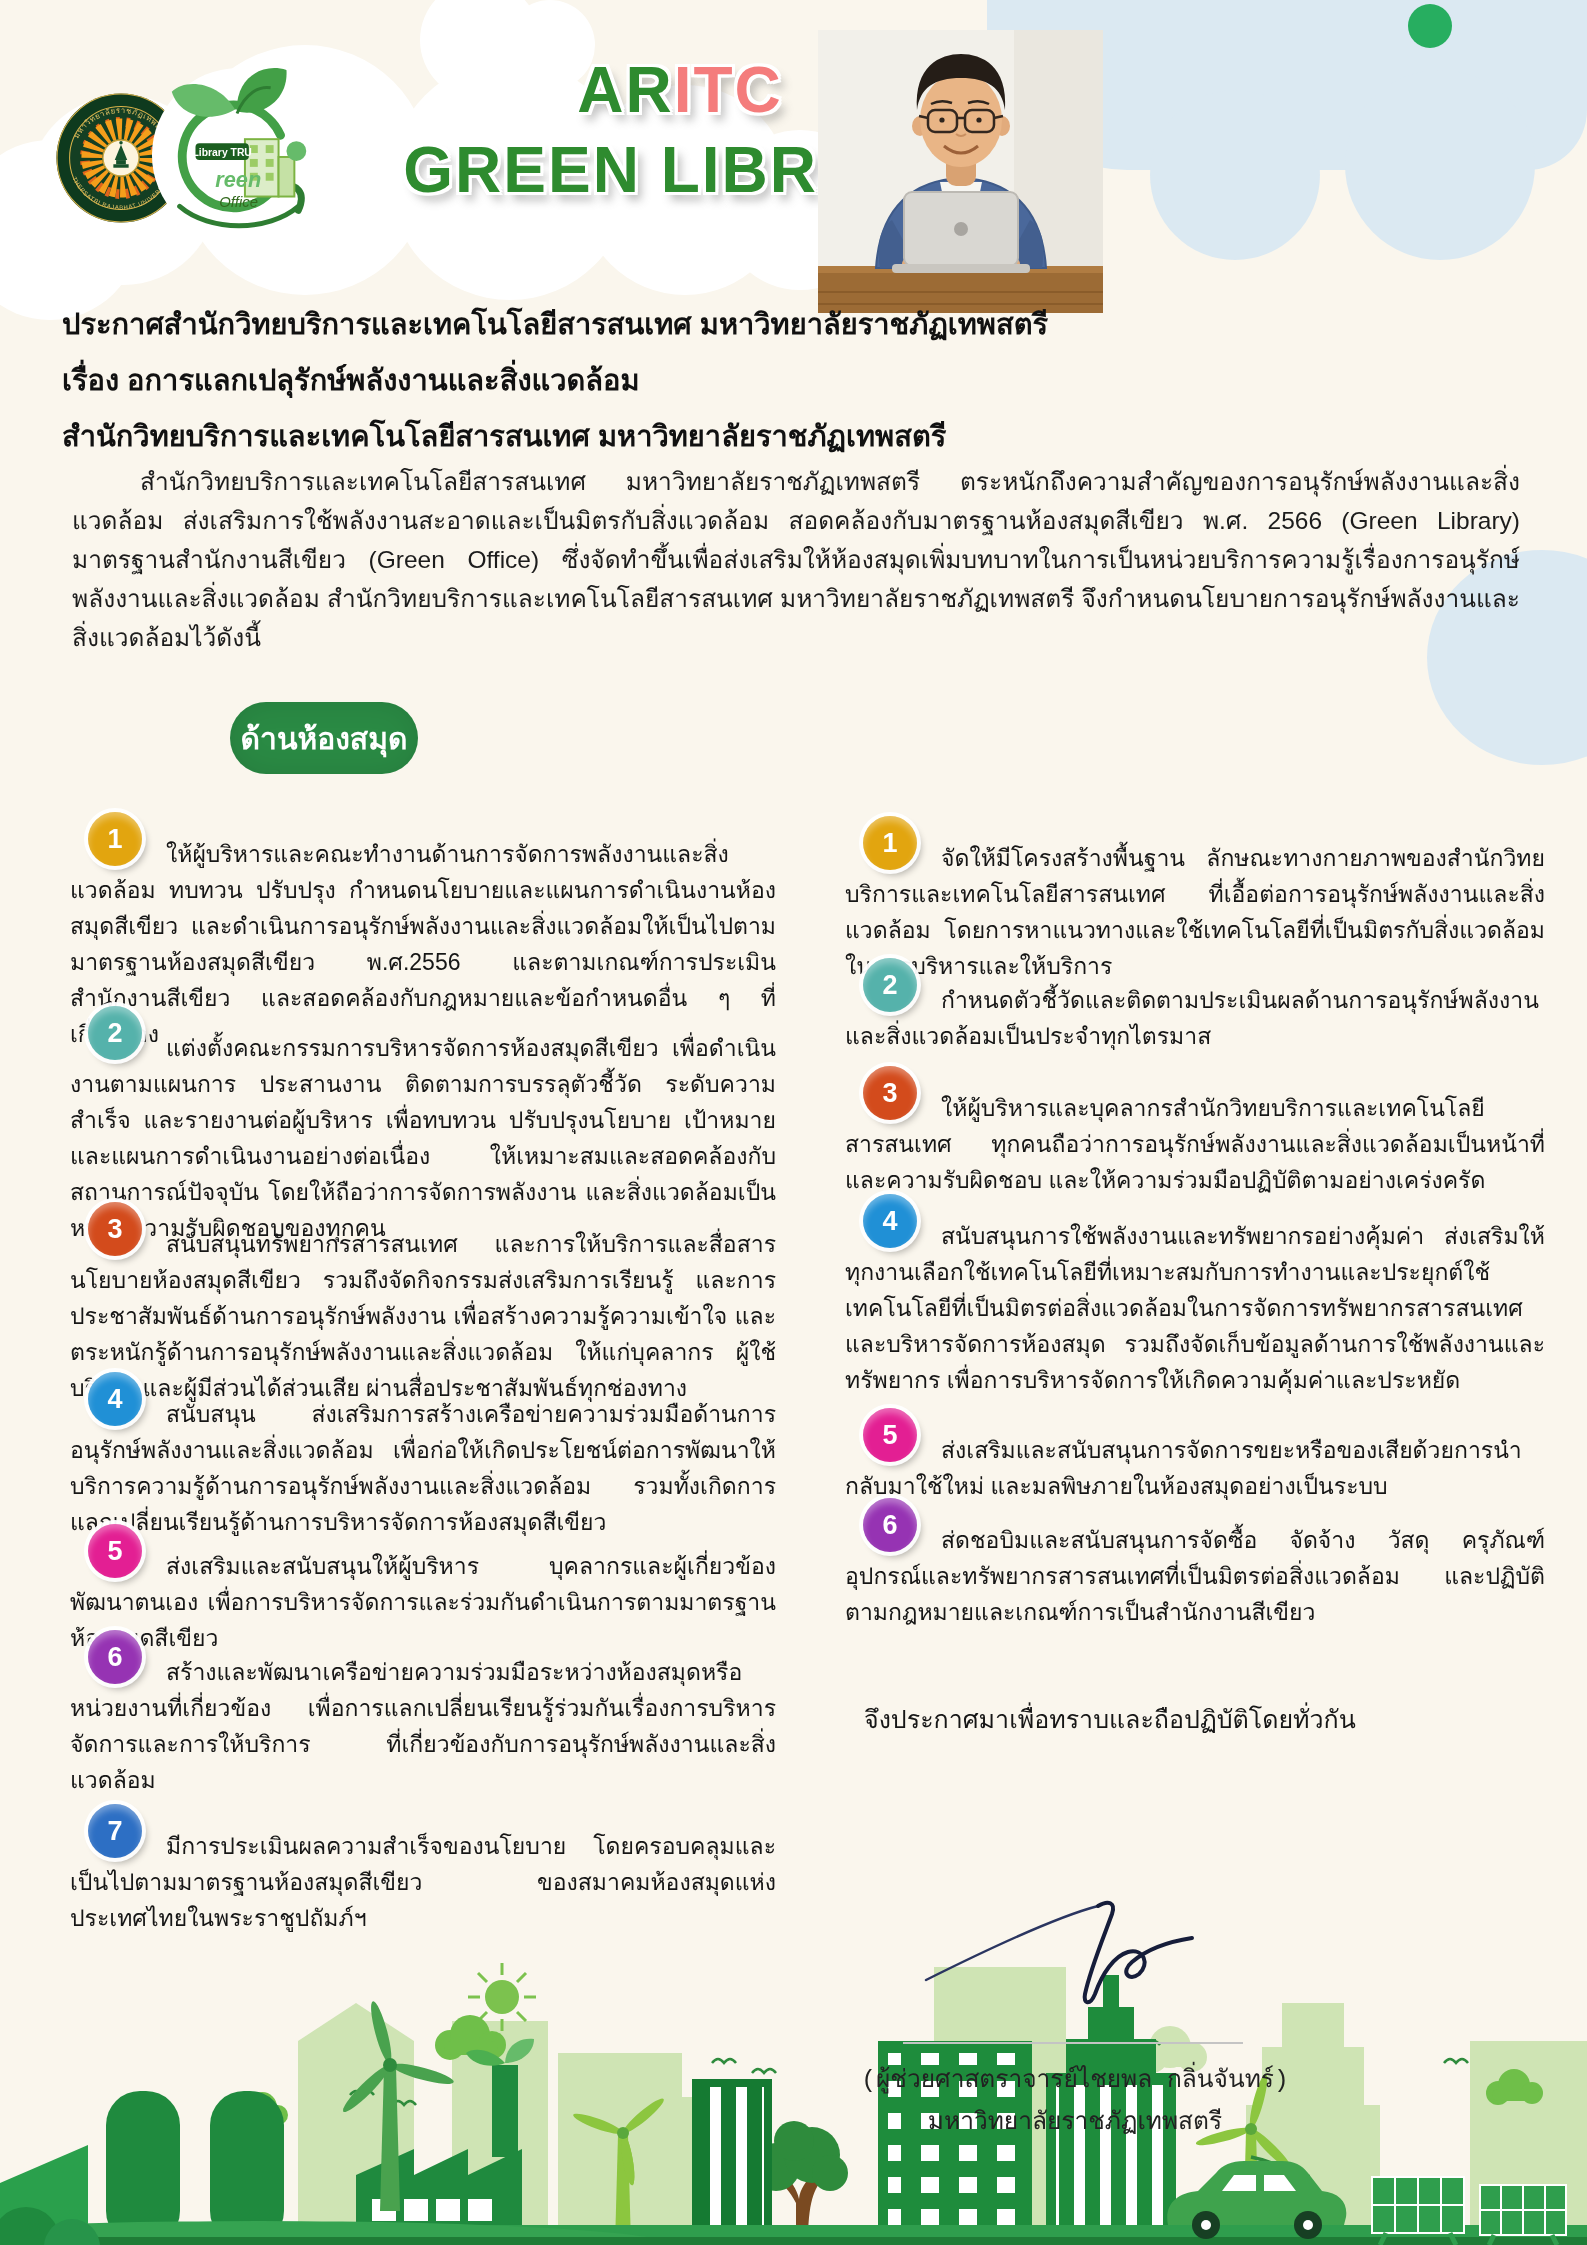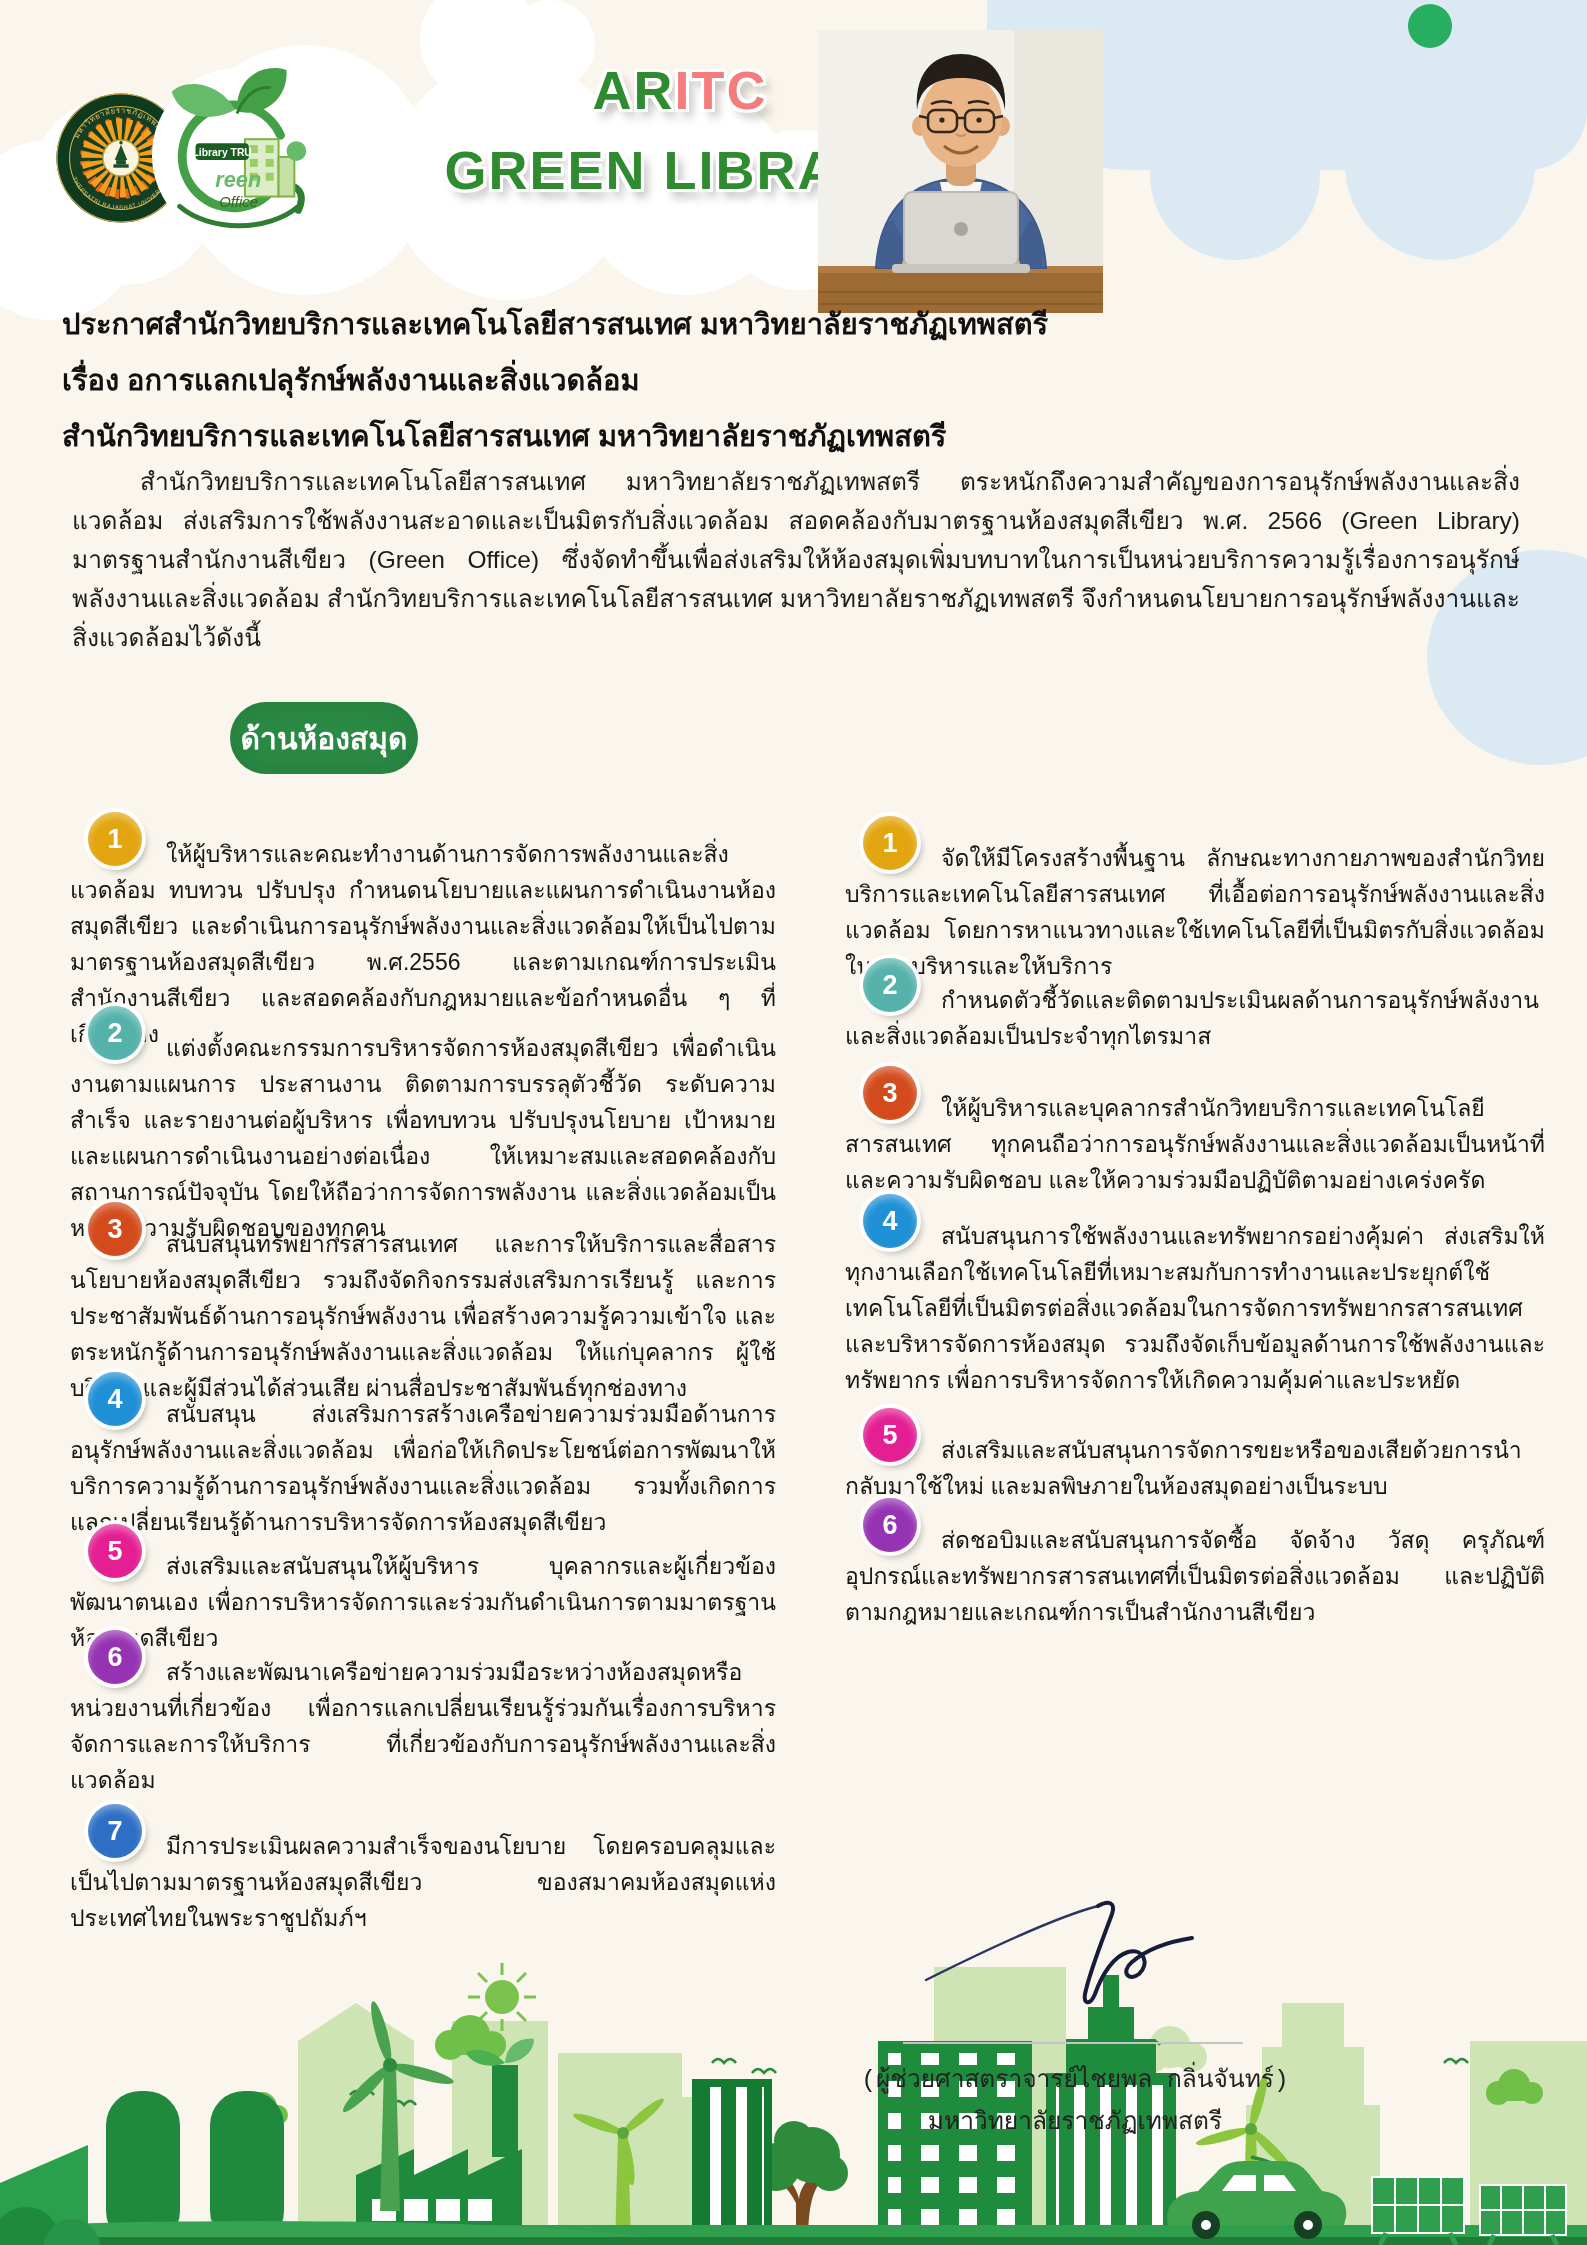--- a/index.html
+++ b/index.html
@@ -7,21 +7,21 @@
         font-family:"Liberation Sans","DejaVu Sans",sans-serif;color:#1a1a1a;}
   
   .wcloud{position:absolute;background:#ffffff;border-radius:50%;z-index:0;}
   .bcloud{position:absolute;background:#dbe9f2;border-radius:50%;z-index:0;}
   .sky-top{position:absolute;right:0;top:0;width:600px;height:170px;background:#dbe9f2;border-radius:0 0 60px 140px;z-index:0;}
   .dot-green{position:absolute;left:1408px;top:4px;width:44px;height:44px;border-radius:50%;background:#27ae60;z-index:0;}
   
   .seal{position:absolute;left:55px;top:92px;width:132px;height:132px;z-index:2;}
   .glogo{position:absolute;left:150px;top:66px;width:178px;height:178px;z-index:2;}
   .brand{position:absolute;left:330px;top:50px;width:700px;text-align:center;z-index:2;
-         font-weight:800;letter-spacing:2px;line-height:80px;font-size:54px;
+         font-weight:800;letter-spacing:2px;line-height:80px;font-size:64px;
          text-shadow:-3px -3px 0 #fff,3px -3px 0 #fff,-3px 3px 0 #fff,3px 3px 0 #fff,
                      0 -3px 0 #fff,0 3px 0 #fff,-3px 0 0 #fff,3px 0 0 #fff,
                      6px 8px 10px rgba(100,100,100,.45);}
   .brand .g{color:#2e8b2f}.brand .p{color:#f47c7c}
   .photo{position:absolute;left:818px;top:30px;width:285px;height:283px;z-index:2;}
   
   .announce{position:absolute;left:62px;top:296px;width:1150px;z-index:2;
             font-size:29px;font-weight:700;line-height:56px;white-space:nowrap;color:#111;}
   
   .intro{position:absolute;left:72px;top:462px;width:1448px;z-index:2;font-size:24.5px;
@@ -220,20 +220,21 @@
   <div class="item col-r" style="top:1408px;">
     <span class="badge c-pink">5</span>
     <span class="text">ส่งเสริมและสนับสนุนการจัดการขยะหรือของเสียด้วยการนำกลับมาใช้ใหม่ และมลพิษภายในห้องสมุดอย่างเป็นระบบ</span>
   </div>
   <div class="item col-r" style="top:1498px;">
     <span class="badge c-purple">6</span>
     <span class="text">ส่ดชอบิมและสนับสนุนการจัดซื้อ จัดจ้าง วัสดุ ครุภัณฑ์ อุปกรณ์และทรัพยากรสารสนเทศที่เป็นมิตรต่อสิ่งแวดล้อม และปฏิบัติตามกฎหมายและเกณฑ์การเป็นสำนักงานสีเขียว</span>
   </div>
 
   <div class="closing">
+    <div>จึงประกาศมาเพื่อทราบและถือปฏิบัติโดยทั่วกัน</div>
   </div>
 
   <svg class="sig" viewBox="0 0 310 115">
     <path d="M6,88 C58,62 132,26 178,14" fill="none" stroke="#2a3560" stroke-width="2.5" stroke-linecap="round"></path>
     <path d="M178,14 C188,8 196,10 192,22 C184,44 170,78 165,102 C163,112 170,114 175,102 C182,82 194,64 208,60 C224,56 230,72 219,82 C209,90 200,80 212,70 C226,58 246,50 272,46" fill="none" stroke="#161d3a" stroke-width="4" stroke-linecap="round"></path>
   </svg>
   <div class="sigline"></div>
   <div class="sigblock">
     <div>(ผู้ช่วยศาสตราจารย์ไชยพล กลิ่นจันทร์)</div>
     <div>มหาวิทยาลัยราชภัฏเทพสตรี</div>

